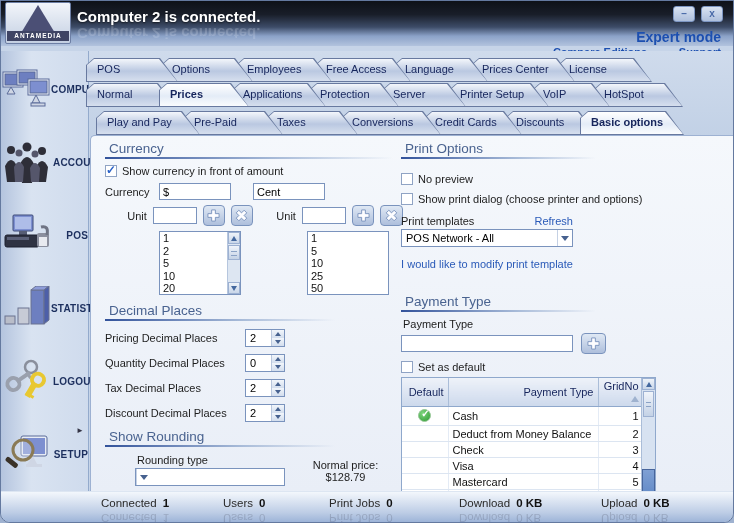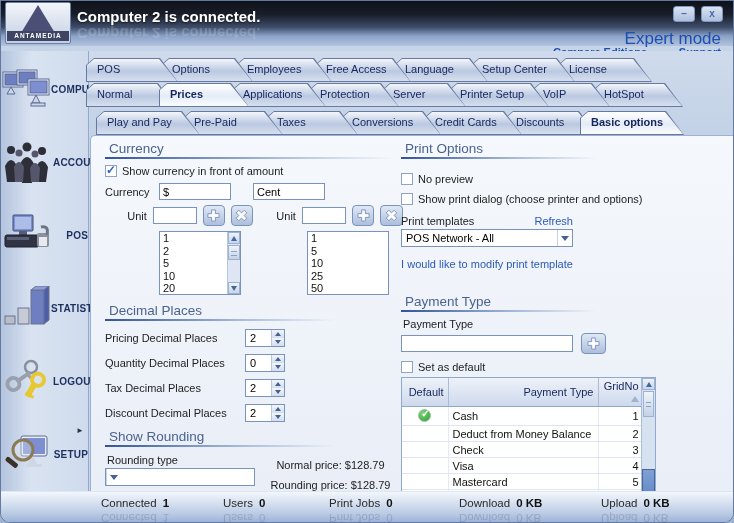--- a/index.html
+++ b/index.html
@@ -19,21 +19,21 @@
     background:#3e4464; color:#fff; font-size:6.5px; font-weight:bold; text-align:center;
     letter-spacing:1px; line-height:10px; }
   .title { position:absolute; left:76px; top:7px; color:#fff; font-size:15px; font-weight:bold;
     text-shadow:0 1px 2px rgba(0,0,0,.6); white-space:nowrap; }
   .title-refl { position:absolute; left:76px; top:24px; color:#dfe6f2; font-size:15px; font-weight:bold;
     transform:scaleY(-1); opacity:.22; white-space:nowrap; }
   .winbtns { position:absolute; right:10px; top:5px; display:flex; gap:6px; }
   .winbtn { width:22px; height:16px; border:1px solid #7d96c2; border-radius:3px;
     background:linear-gradient(#d9e3f2,#aebfdc); color:#4a6aa8; font-size:10px; font-weight:bold;
     text-align:center; line-height:14px; cursor:default; }
-  .expert { position:absolute; right:12px; top:28px; color:#1c4fb0; font-size:17px; font-weight:normal; }
+  .expert { position:absolute; right:12px; top:28px; color:#1c4fb0; font-size:14px; font-weight:bold; }
 
   
   .linksbar { position:absolute; left:0; top:45px; width:100%; height:13px; }
   .toplink { position:absolute; top:0; color:#1c4fb0; font-size:11px; font-weight:bold; }
   .lnk-compare { right:86px; } .lnk-support { right:12px; }
 
   
   .sidebar { position:absolute; left:0; top:50px; width:88px; height:442px;
     background:linear-gradient(90deg,#b4c4de,#d9e3f1 35%,#cfdbed);
     border-right:1px solid #93aacc; }
@@ -106,21 +106,21 @@
   .spin-btns { width:13px; border-left:1px solid #b9c7dd; display:flex; flex-direction:column; }
   .spin-b { flex:1; display:flex; align-items:center; justify-content:center; background:linear-gradient(#f2f6fb,#d3deee); cursor:pointer; }
   .spin-b .t-up{width:0;height:0;border-left:3px solid transparent;border-right:3px solid transparent;border-bottom:4px solid #46618f;}
   .spin-b .t-dn{width:0;height:0;border-left:3px solid transparent;border-right:3px solid transparent;border-top:4px solid #46618f;}
 
   .select { display:flex; align-items:center; border:1px solid #7a93bd; background:#fff; height:18px; cursor:pointer; }
   .select .sval { flex:1; font-size:11px; padding-left:4px; white-space:nowrap; overflow:hidden; }
   .select .sarr { width:15px; align-self:stretch; display:flex; align-items:center; justify-content:center; border-left:1px solid #c5d1e4; }
   .select .sarr i { width:0;height:0;border-left:4px solid transparent;border-right:4px solid transparent;border-top:5px solid #46618f; }
 
-  .tr-grid { display:grid; grid-template-columns:150px 1fr; column-gap:13px; }
+  .tr-grid { display:grid; grid-template-columns:150px 1fr; column-gap:13px;margin-left:30px; }
   .price-line { font-size:11px; color:#1d1d1d; margin:6px 0 8px 0; text-align:center; }
 
   .link { color:#2a5ab8; font-size:11px; cursor:pointer; }
   .po-temp-row { display:flex; justify-content:space-between; align-items:flex-end; width:172px; margin-top:10px; }
   .modify-link { text-align:center; width:172px; margin-top:7px; }
 
   
   .ptable { width:255px; border:1px solid #8fa8cc; background:#fff; position:relative; height:127px; overflow:hidden; }
   .ptable table { border-collapse:collapse; width:241px; table-layout:fixed; font-size:11px; }
   .ptable th { background:linear-gradient(#eef2f9,#cdd9ec); color:#16255c; font-weight:normal;
@@ -299,21 +299,21 @@
       <div class="tab" style="width:96px">
           <div class="tab-in"></div>
           <span class="tab-label">Free Access</span>
         </div>
       <div class="tab" style="width:94px">
           <div class="tab-in"></div>
           <span class="tab-label">Language</span>
         </div>
       <div class="tab" style="width:104px">
           <div class="tab-in"></div>
-          <span class="tab-label">Setup Center</span>
+          <span class="tab-label">Prices Center</span>
         </div>
       <div class="tab" style="width:94px">
           <div class="tab-in"></div>
           <span class="tab-label">License</span>
         </div>
     </div>
     <div class="tabrow row2">
       <div class="tab" style="width:90px">
           <div class="tab-in"></div>
           <span class="tab-label">Normal</span>

